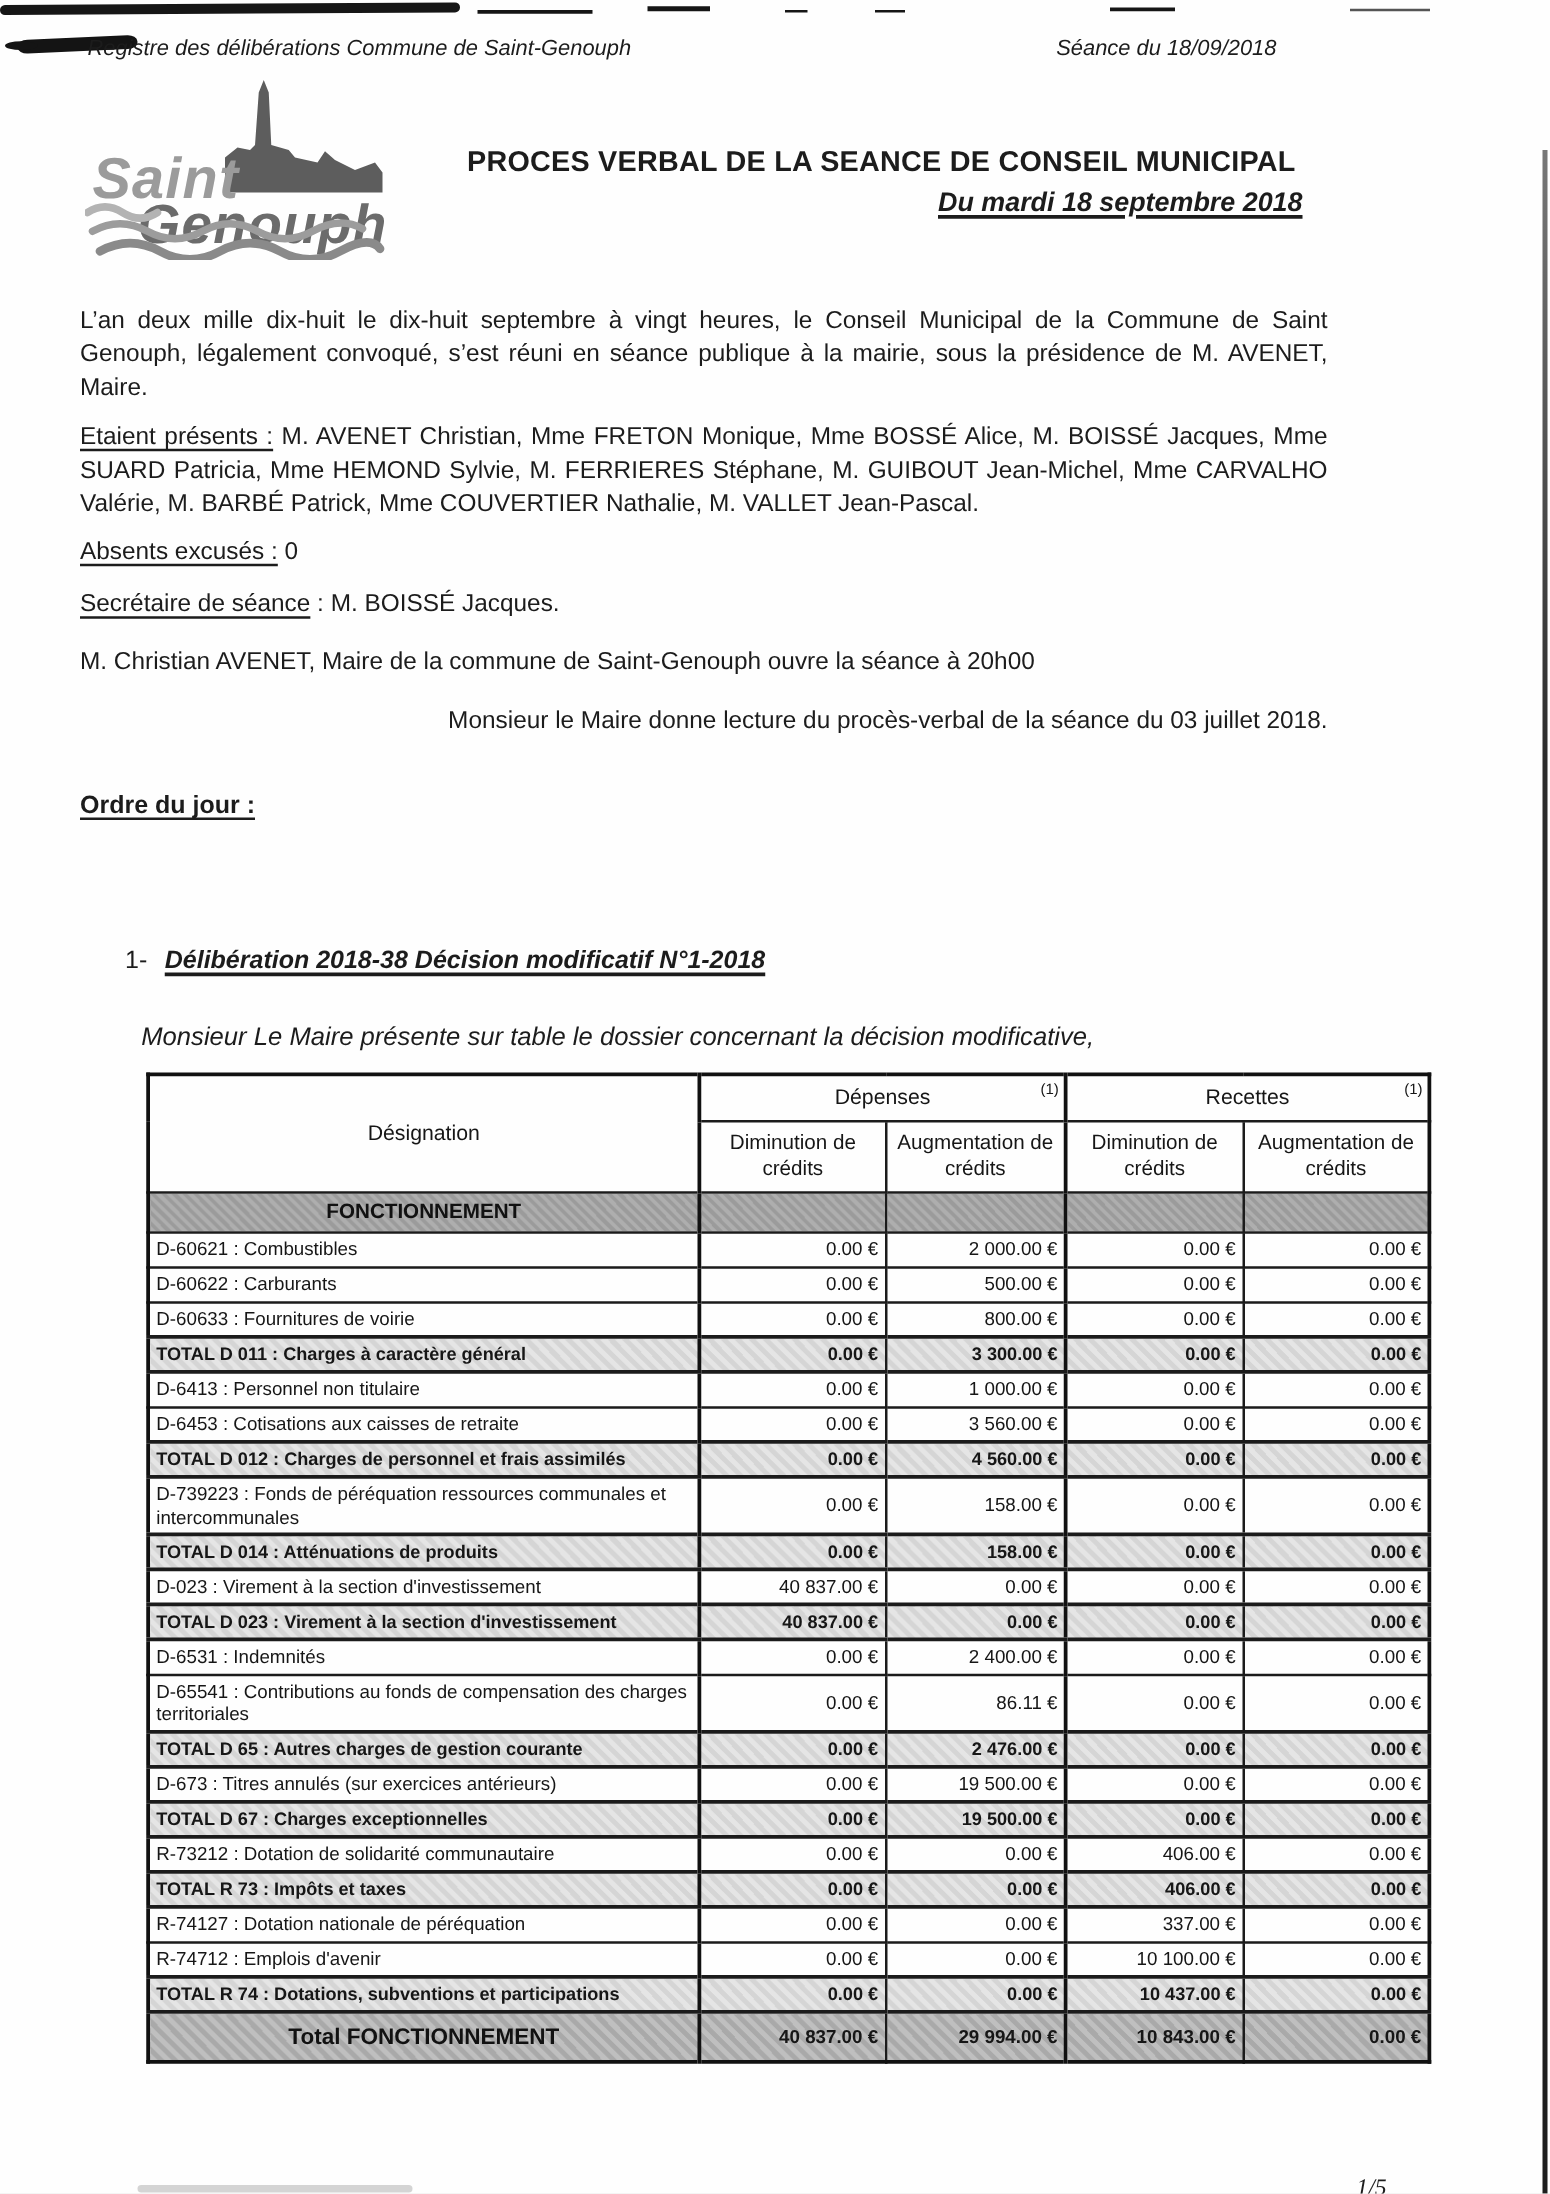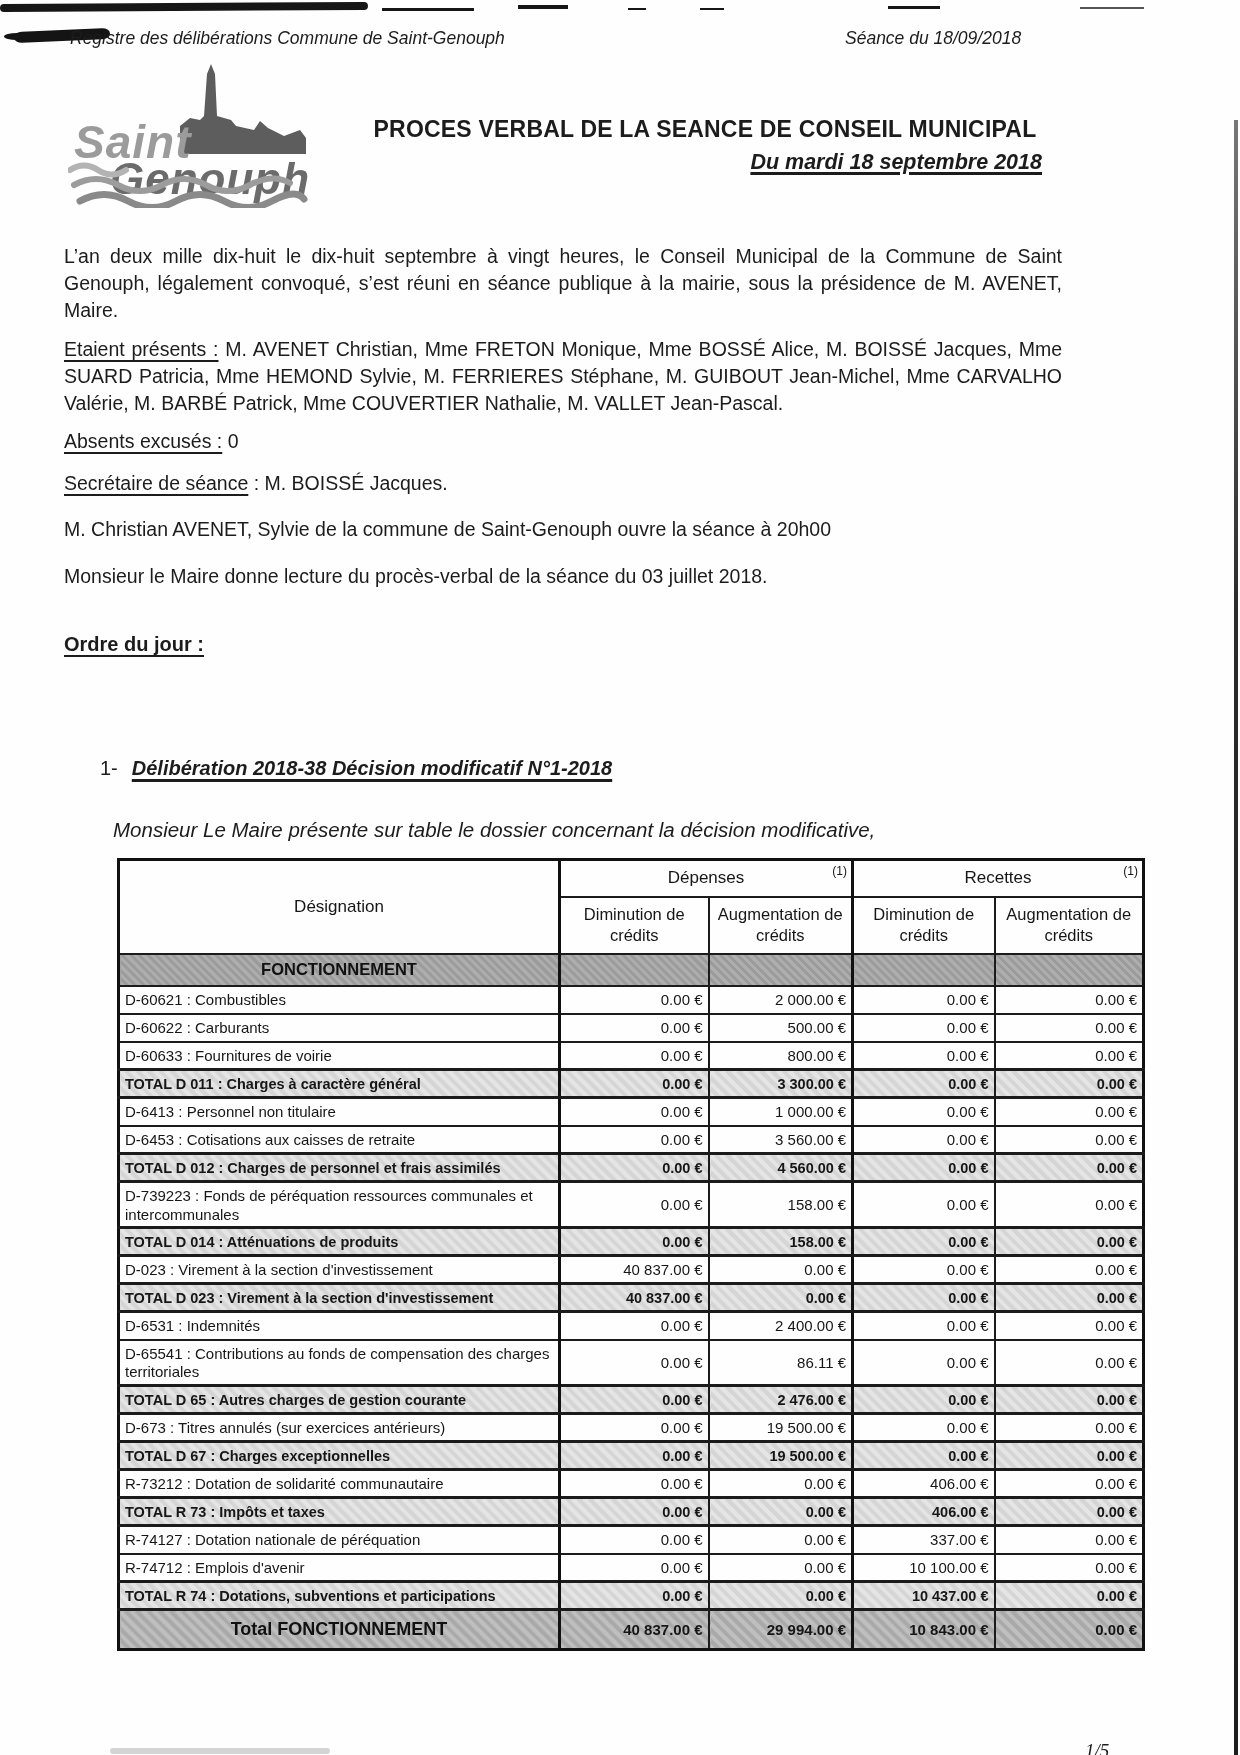--- a/index.html
+++ b/index.html
@@ -36,21 +36,21 @@
 
   
   .para { position:absolute; left:64px; width:998px; font-size:19.5px; line-height:27px; }
   .just { text-align:justify; }
   .ul { text-decoration:underline; text-decoration-thickness:2px; text-underline-offset:4px; }
   .p-intro     { top:243px; }
   .p-presents  { top:336px; }
   .p-absents   { top:428px; }
   .p-secretary { top:470px; }
   .p-opening   { top:516px; }
-  .p-reading   { top:563px; }
+  .p-reading   { top:563px;text-align:right; }
   .p-approval  { top:589px; font-weight:bold; }
   .p-agenda    { top:631px; font-weight:bold; font-size:20px; }
   .p-item1     { top:755px; left:100px; font-size:20px; }
   .p-item1 .item-title { font-weight:bold; font-style:italic; margin-left:14px;
     text-decoration:underline; text-decoration-thickness:2.5px; text-underline-offset:4px; }
   .p-item1-intro { top:816px; left:113px; font-size:20.5px; font-style:italic; width:960px; }
 
   
   .budget { position:absolute; left:117px; top:858px; width:1025px;
     border-collapse:collapse; table-layout:fixed; font-size:15px; color:#161616; }
@@ -121,21 +121,21 @@
   </div>
 
   <div class="para just p-intro">L’an deux mille dix-huit le dix-huit septembre à vingt heures, le Conseil Municipal de la Commune de Saint Genouph, légalement convoqué, s’est réuni en séance publique à la mairie,  sous la présidence de M. AVENET, Maire.</div>
 
   <div class="para just p-presents"><span class="ul">Etaient présents :</span><span> M. AVENET Christian, Mme FRETON Monique, Mme BOSSÉ Alice, M. BOISSÉ Jacques, Mme SUARD Patricia, Mme HEMOND Sylvie, M. FERRIERES Stéphane, M. GUIBOUT Jean-Michel, Mme CARVALHO Valérie, M. BARBÉ Patrick, Mme COUVERTIER Nathalie, M. VALLET Jean-Pascal.</span></div>
 
   <div class="para p-absents"><span class="ul">Absents excusés :</span><span> 0</span></div>
 
   <div class="para p-secretary"><span class="ul">Secrétaire de séance</span><span> : M. BOISSÉ Jacques.</span></div>
 
-  <div class="para p-opening">M. Christian AVENET,  Sylvie de la commune de Saint-Genouph ouvre la séance à 20h00</div>
+  <div class="para p-opening">M. Christian AVENET,  Maire de la commune de Saint-Genouph ouvre la séance à 20h00</div>
   <div class="para p-reading">Monsieur le Maire donne lecture du procès-verbal de la  séance du 03 juillet 2018.</div>
 
   <div class="para p-agenda"><span class="ul">Ordre du jour :</span></div>
 
   <div class="para p-item1"><span>1-</span><span class="item-title">Délibération 2018-38 Décision modificatif N°1-2018</span></div>
 
   <div class="para p-item1-intro">Monsieur Le Maire présente sur table le dossier concernant la décision modificative,</div>
 
   <table class="budget">
     <colgroup>

